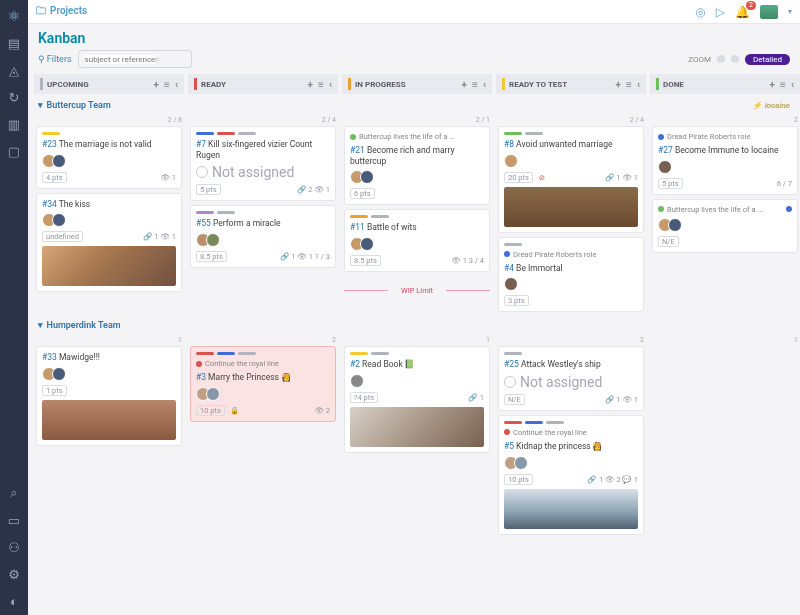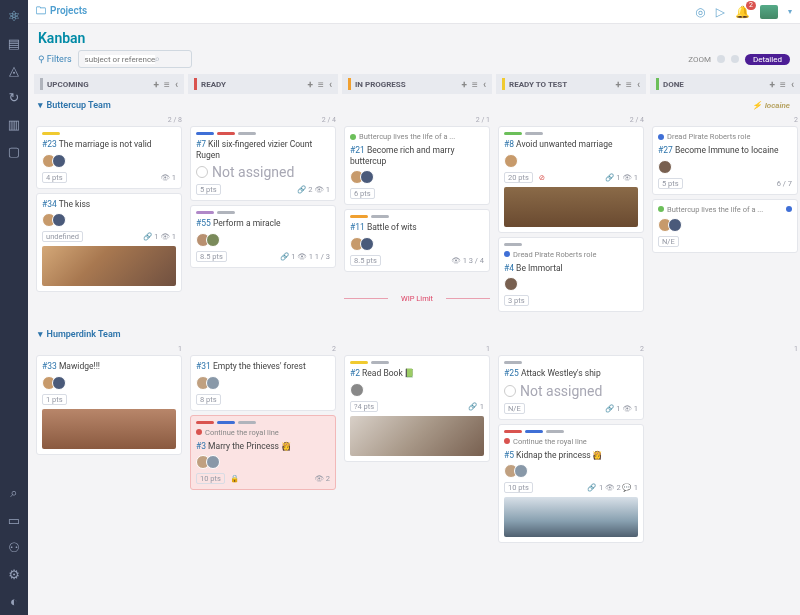--- a/index.html
+++ b/index.html
@@ -47,21 +47,21 @@
 .ctitle .ref{color:#2d74ab}
 .assignees{display:flex;gap:-2px}
 .assignees .av{width:14px;height:14px;border-radius:50%;border:1.5px solid #fff;margin-left:-4px}
 .assignees .av:first-child{margin-left:0}
 .not-assigned{display:flex;align-items:center;gap:4px;font-size:14px;color:#a8a8b4}
 .na-circ{width:12px;height:12px;border:1px solid #ccc;border-radius:50%}
 .cfoot{display:flex;align-items:center;gap:6px;font-size:7.5px;color:#9498a4}
 .pts{border:1px solid #d8dce4;border-radius:2px;padding:0 3px}
 .cfoot-right{margin-left:auto;display:flex;gap:5px}
 .thumb{width:100%;height:40px;border-radius:2px;background:#777}
-.wip{color:#d46;text-align:center;font-size:7.5px;position:relative;margin:18px 0}
+.wip{color:#d46;text-align:center;font-size:7.5px;position:relative;margin:10px 0}
 .wip:before,.wip:after{content:"";position:absolute;top:50%;width:30%;height:1px;background:#e9a0b0}
 .wip:before{left:0}.wip:after{right:0}
 </style>
 </head>
 <body>
 
 <div class="app">
   <div class="sidebar">
     <div class="sidebar-logo">⚛</div>
     <div class="sidebar-icon">▤</div>
@@ -350,31 +350,20 @@
                     <span class="pts">1 pts</span>
                     <span class="cfoot-right"></span>
                   </div>
                   <div class="thumb" style="background:linear-gradient(180deg,#b8866a,#8a5a40)"></div>
                 </div>
               </div>
             </div>
             <div class="col">
               <div class="cell-meta">2</div>
               <div class="cell">
-                <div class="card ">
-                  <div class="ctitle"><span class="ref">#31</span> Empty the thieves' forest</div>
-                  <div class="assignees">
-                    <span class="av" style="background:#c0a080"></span>
-                    <span class="av" style="background:#8898a8"></span>
-                  </div>
-                  <div class="cfoot">
-                    <span class="pts">8 pts</span>
-                    <span class="cfoot-right"></span>
-                  </div>
-                </div>
                 <div class="card blocked">
                   <div class="tags">
                     <span class="tag" style="background:#d9534f"></span>
                     <span class="tag" style="background:#3f6fd6"></span>
                     <span class="tag" style="background:#b0b4bc"></span>
                   </div>
                   <div class="role"><span class="role-dot" style="background:#d9534f"></span>Continue the royal line</div>
                   <div class="ctitle"><span class="ref">#3</span> Marry the Princess 👸</div>
                   <div class="assignees">
                     <span class="av" style="background:#c0a080"></span>

